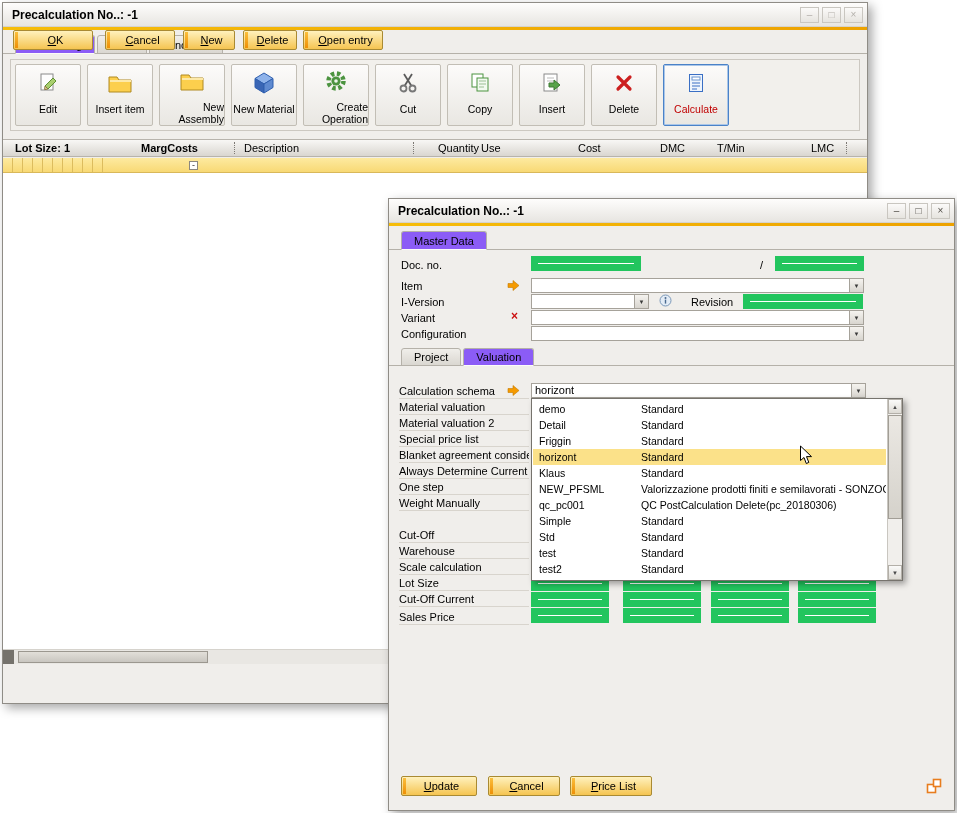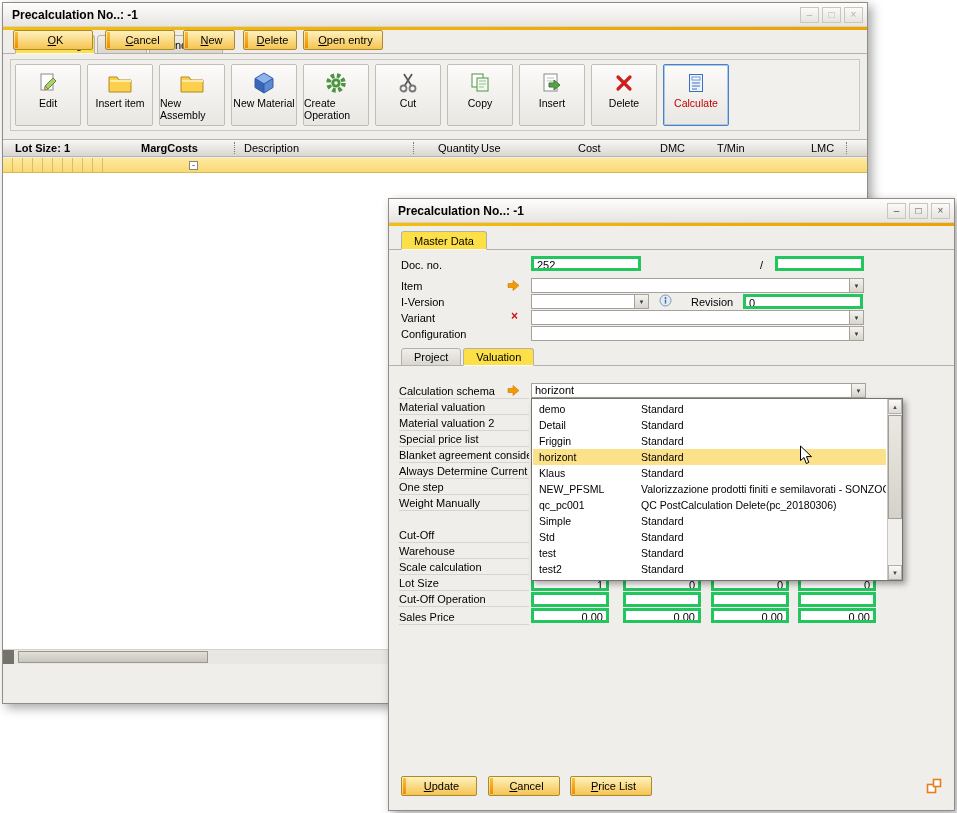--- a/index.html
+++ b/index.html
@@ -10,47 +10,47 @@
   #backWin{left:2px;top:2px;width:866px;height:702px}
   #frontWin{left:388px;top:198px;width:567px;height:613px;z-index:10}
   .titlebar{height:24px;background:linear-gradient(#fefdfc,#e7e5e1);display:flex;align-items:center;padding:0 4px 0 9px;border-bottom:1px solid #d6d3cd}
   .title{font-weight:bold;font-size:12px;flex:1;white-space:nowrap}
   .winbtn{width:19px;height:16px;margin-left:3px;border:1px solid #c9c6c0;background:linear-gradient(#fbfaf9,#e6e4df);display:flex;align-items:center;justify-content:center;font-size:10px;line-height:1;color:#55524c;cursor:default}
   #backWin .winbtn{color:#b4b1ab}
   .goldbar{height:3px;background:linear-gradient(90deg,#f6bd0a,#eda200)}
   
   .tabstrip{position:absolute;left:0;right:0;display:flex;align-items:flex-end;padding-left:12px;height:20px;border-bottom:1px solid #b5b1a9}
   .tab{height:19px;display:flex;align-items:center;padding:0 12px;margin-right:2px;margin-bottom:-1px;border:1px solid #b5b1a9;border-radius:3px 3px 0 0;background:linear-gradient(#f0eeea,#dad7d1);white-space:nowrap}
-  .tab.active{background:#fde047;border-bottom-color:#fcfbf9}
+  .tab.active{background:#8b5cf6;border-bottom-color:#fcfbf9}
   
   .toolbar{position:absolute;left:7px;right:7px;top:56px;height:72px;border:1px solid #ccc8c1;background:#f2f0ec;padding:4px;display:flex;gap:6px}
   .toolbtn{width:66px;height:62px;border:1px solid #c2beb5;border-radius:2px;background:linear-gradient(#fcfbfa,#e9e7e2);display:flex;flex-direction:column;align-items:center;padding-top:4px;cursor:default}
   .toolbtn .ticon{height:27px;display:flex;align-items:center;justify-content:center}
-  .toolbtn .tlabel{font-size:10.5px;text-align:left;line-height:1.15;margin-top:1px}
+  .toolbtn .tlabel{font-size:10.5px;text-align:right;line-height:1.15;margin-top:7px}
   .toolbtn.calc{border-color:#4a82c8;box-shadow:inset 0 0 0 1px #aac6e8}
   .toolbtn.calc .tlabel{color:#c00000;font-weight:normal}
   
   .gridhead{position:absolute;left:0;right:0;top:136px;height:18px;background:linear-gradient(#f8f7f5,#d9d6d0);border-top:1px solid #b7b3ac;border-bottom:1px solid #b7b3ac}
   .gh{position:absolute;top:2px;white-space:nowrap}
   .gh.b{font-weight:bold}
   .ghsep{position:absolute;top:2px;bottom:2px;border-left:1px dotted #7d7974}
   .selrow{position:absolute;left:0;right:0;top:155px;height:15px;background:linear-gradient(#fdeaa0,#f8d975);border-bottom:1px solid #d9b85a}
   .selrow .ticks{position:absolute;left:0;top:0;bottom:0;width:104px;background-image:repeating-linear-gradient(90deg,transparent 0 9px,#dcbc5e 9px 10px)}
   .expander{position:absolute;left:186px;top:3px;width:9px;height:9px;background:#fff;border:1px solid #8a8780;font-size:9px;line-height:6px;text-align:center;color:#333}
   .gridbody{position:absolute;left:0;right:0;top:170px;bottom:54px;background:#fff}
   
   .hscroll{position:absolute;left:0;right:0;bottom:39px;height:15px;background:#e9e7e3;border-top:1px solid #d6d3cd}
   .hscroll .corner{position:absolute;left:0;top:0;width:11px;height:14px;background:#75726c}
   .hscroll .thumb{position:absolute;left:15px;top:1px;height:12px;width:190px;background:linear-gradient(#e2dfd9,#c9c6c0);border:1px solid #9b978f}
   
   .btn{position:absolute;height:20px;background:linear-gradient(#fff1bd,#f5c451);border:1px solid #a98a33;border-radius:2px;font-size:11px;display:flex;align-items:center;justify-content:center;padding:0 5px 0 10px;cursor:default;white-space:nowrap}
   .btn::before{content:"";position:absolute;left:1px;top:1px;bottom:1px;width:3px;background:linear-gradient(#fbbf3c,#ee8f06)}
   
   .flabel{position:absolute;white-space:nowrap}
-  .tinput{position:absolute;height:15px;border:3px solid #22c55e;background:#fff;padding:0 3px;line-height:13px;white-space:nowrap;overflow:hidden}
+  .tinput{position:absolute;height:15px;border:7px solid #22c55e;background:#fff;padding:0 3px;line-height:13px;white-space:nowrap;overflow:hidden}
   .tinput.num{text-align:right}
   .combo{position:absolute;height:15px;border:1px solid #a6a29a;background:#fff}
   .combo .cval{position:absolute;left:3px;top:0;line-height:13px;white-space:nowrap}
   .combo .carrow{position:absolute;right:0;top:0;bottom:0;width:14px;border-left:1px solid #a6a29a;background:linear-gradient(#f5f3ef,#d8d5cf);font-size:6px;display:flex;align-items:center;justify-content:center;color:#3a3a3a}
   .iconabs{position:absolute}
   .reqx{position:absolute;color:#cc1111;font-weight:bold;font-size:12px;line-height:11px}
   
   .vrow{position:absolute;left:10px;width:130px;height:16px;line-height:16px;border-bottom:1px solid #d8d4cd;overflow:hidden;white-space:nowrap}
   .vrow.blank{border-bottom:none}
   
@@ -288,21 +288,21 @@
   <div class="vrow" style="top:232px">Special price list</div>
   <div class="vrow" style="top:248px">Blanket agreement consider</div>
   <div class="vrow" style="top:264px">Always Determine Current M</div>
   <div class="vrow" style="top:280px">One step</div>
   <div class="vrow" style="top:296px">Weight Manually</div>
   <div class="vrow blank" style="top:312px"></div>
   <div class="vrow" style="top:328px">Cut-Off</div>
   <div class="vrow" style="top:344px">Warehouse</div>
   <div class="vrow" style="top:360px">Scale calculation</div>
   <div class="vrow" style="top:376px">Lot Size</div>
-  <div class="vrow" style="top:392px">Cut-Off Operation</div>
+  <div class="vrow" style="top:392px">Cut-Off Current</div>
   <div class="vrow" style="top:410px">Sales Price</div>
 
   <span class="iconabs" style="left:118px;top:186px"><svg width="13" height="11">
         <polygon points="1,3.5 6,3.5 6,0.5 12,5.5 6,10.5 6,7.5 1,7.5" fill="#f59a00" stroke="#c47a00" stroke-width="0.6"></polygon>
       </svg></span>
   <div class="combo" style="left:142px;top:184px;width:335px">
     <span class="cval">horizont</span>
     <span class="carrow">▼</span>
   </div>
 

